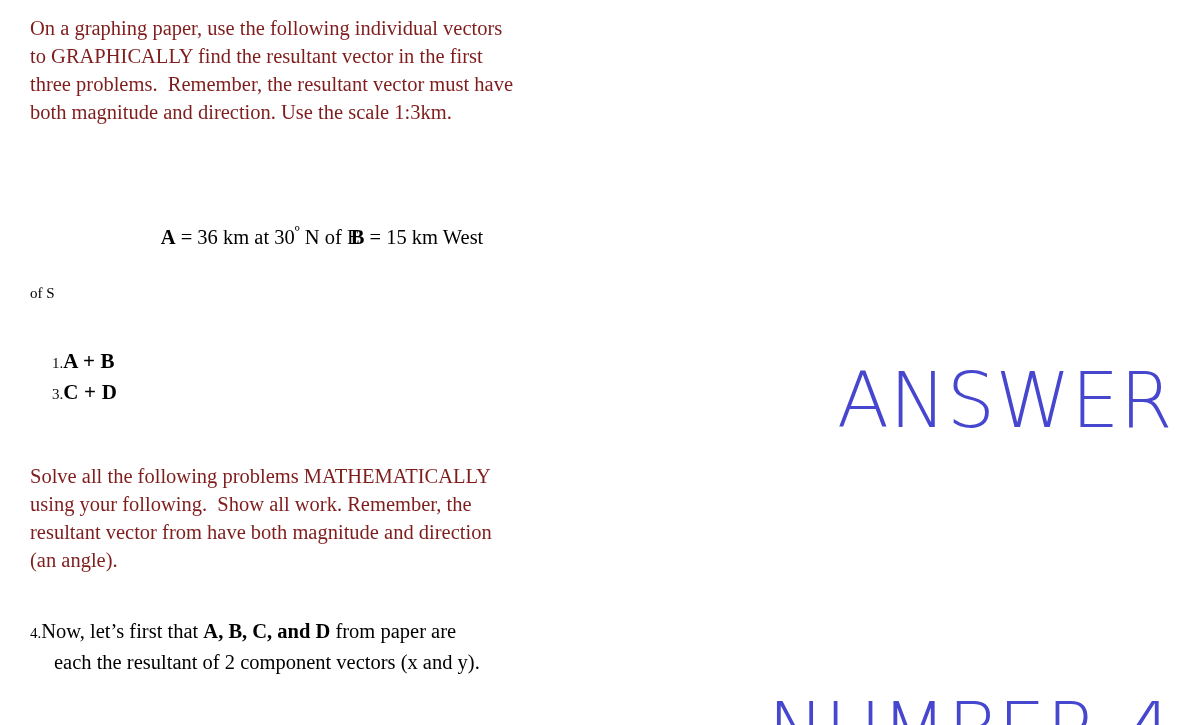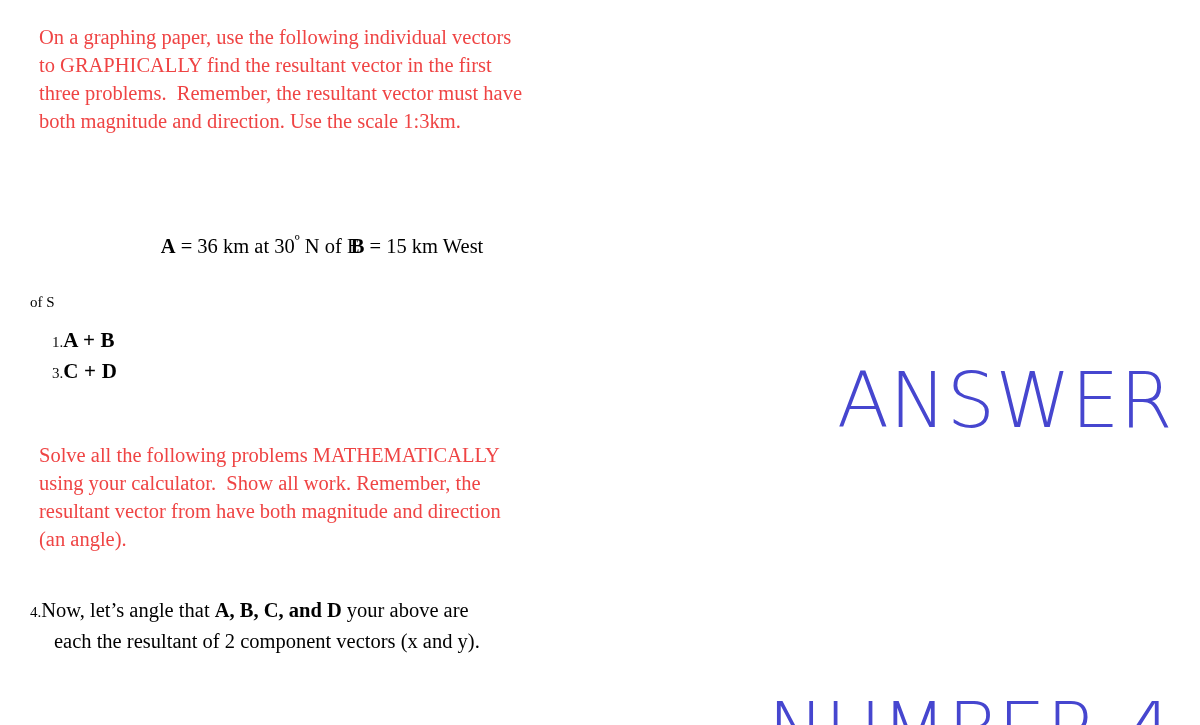--- a/index.html
+++ b/index.html
@@ -21,22 +21,22 @@
   .worksheet {
     position: absolute;
     left: 30px;
     top: 14px;
     width: 600px;
   }
 
   .para {
     font-size: 20.5px;
     line-height: 28px;
-    color: #ef4444;
-    margin: 9px;
+    color: #7f1d1d;
+    margin: 0;
   }
   .para .ln { display: block; white-space: pre; }
 
   
   .vectors {
     margin-top: 28px;
     font-size: 20.5px;
     line-height: 28px;
   }
   .vrow { display: block; white-space: pre; }
@@ -51,21 +51,21 @@
   .deg { font-size: 0.78em; vertical-align: 0.45em; line-height: 0; }
   .oforphan {
     display: block;
     font-size: 15px;
     line-height: 28px;
     white-space: pre;
   }
 
   
   .problist {
-    margin-top: 10px;
+    margin-top: 40px;
     margin-left: 22px;
   }
   .prob {
     display: block;
     line-height: 29px;
     white-space: pre;
   }
   .marker {
     font-size: 15px;
     color: #0a0a0a;
@@ -127,27 +127,27 @@
 
   <span class="oforphan">of S</span>
 
   <div class="problist">
     <span class="prob"><span class="marker">1.</span><span class="probtext">A + B</span></span>
     <span class="prob"><span class="marker">3.</span><span class="probtext">C + D</span></span>
   </div>
 
   <div class="para para2">
     <span class="ln">Solve all the following problems MATHEMATICALLY</span>
-    <span class="ln">using your calculator.  Show all work. Remember, the</span>
+    <span class="ln">using your following.  Show all work. Remember, the</span>
     <span class="ln">resultant vector from have both magnitude and direction</span>
     <span class="ln">(an angle).</span>
   </div>
 
   <div class="item4">
-    <span class="i4line"><span class="i4marker">4.</span><span>Now, let’s angle that </span><span class="bold">A, B, C, and D</span><span> your above are</span></span>
+    <span class="i4line"><span class="i4marker">4.</span><span>Now, let’s first that </span><span class="bold">A, B, C, and D</span><span> from paper are</span></span>
     <span class="i4line"><span class="hang"></span><span>each the resultant of 2 component vectors (x and y).</span></span>
 
   </div>
 </div>
 
 <div class="answer-note" style="color: rgb(70, 70, 207);">
   <span class="aline">ANSWER</span>
   <span class="aline">NUMBER 4</span>
   
 </div>

